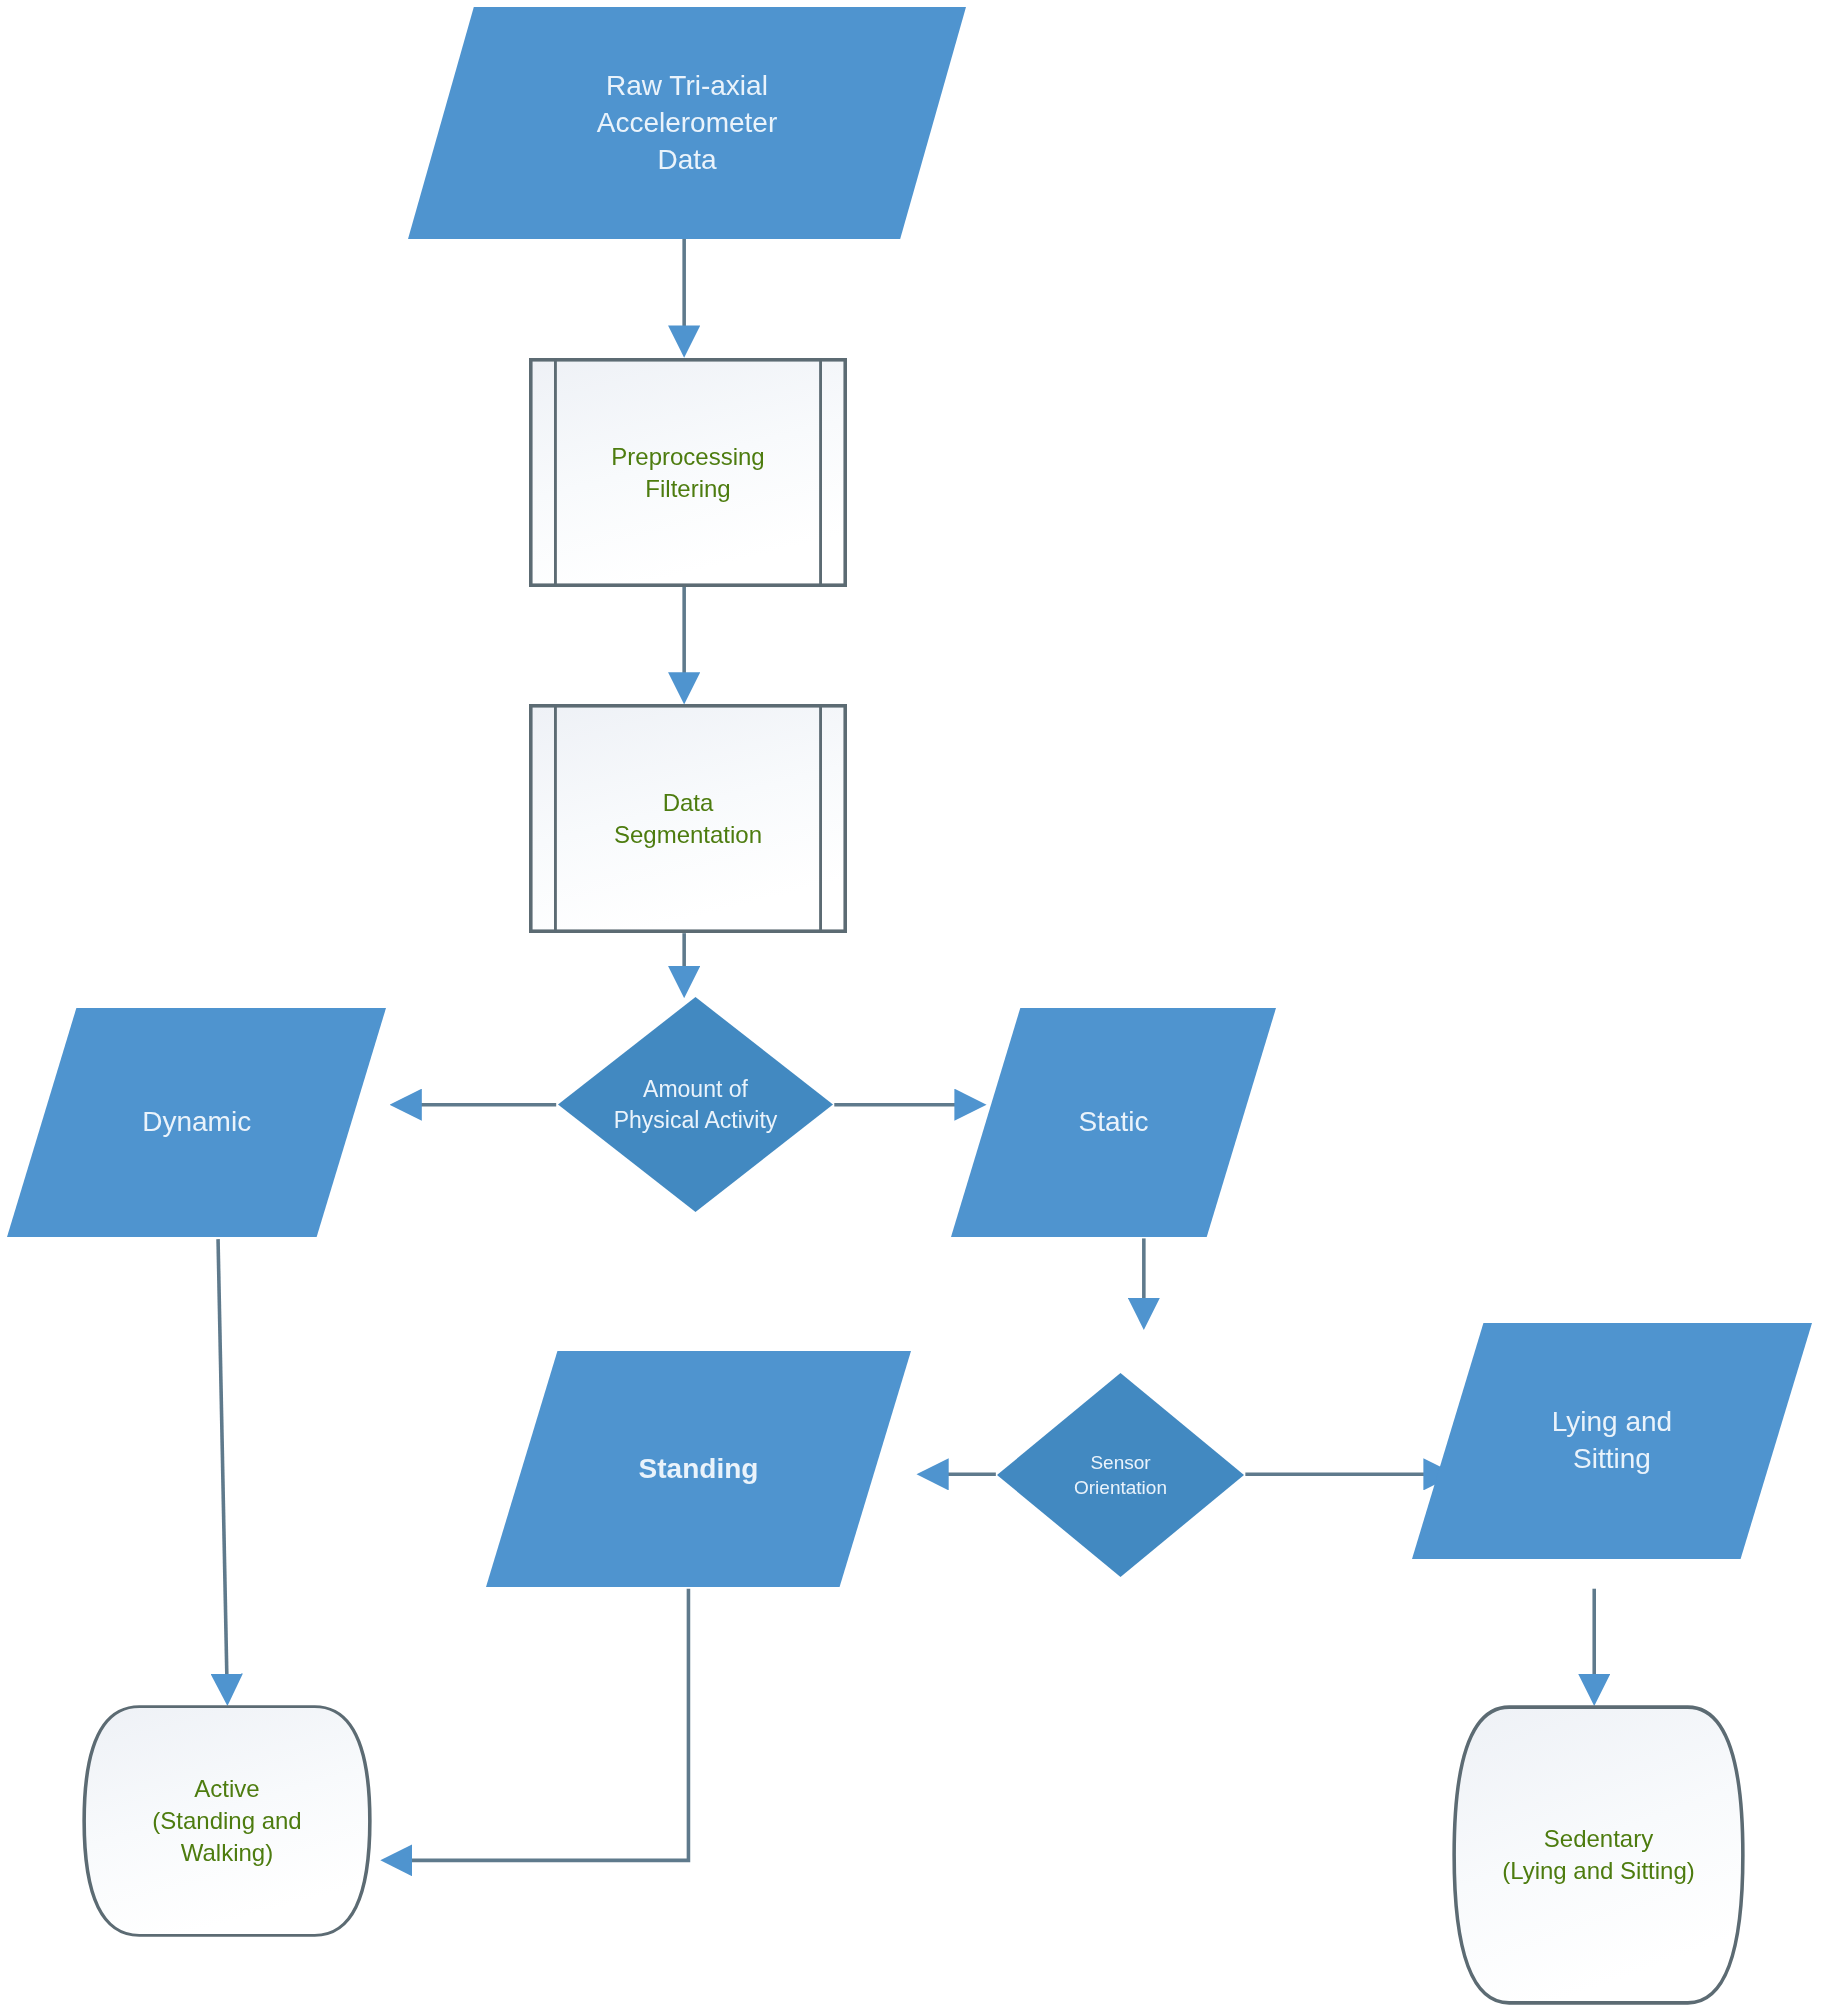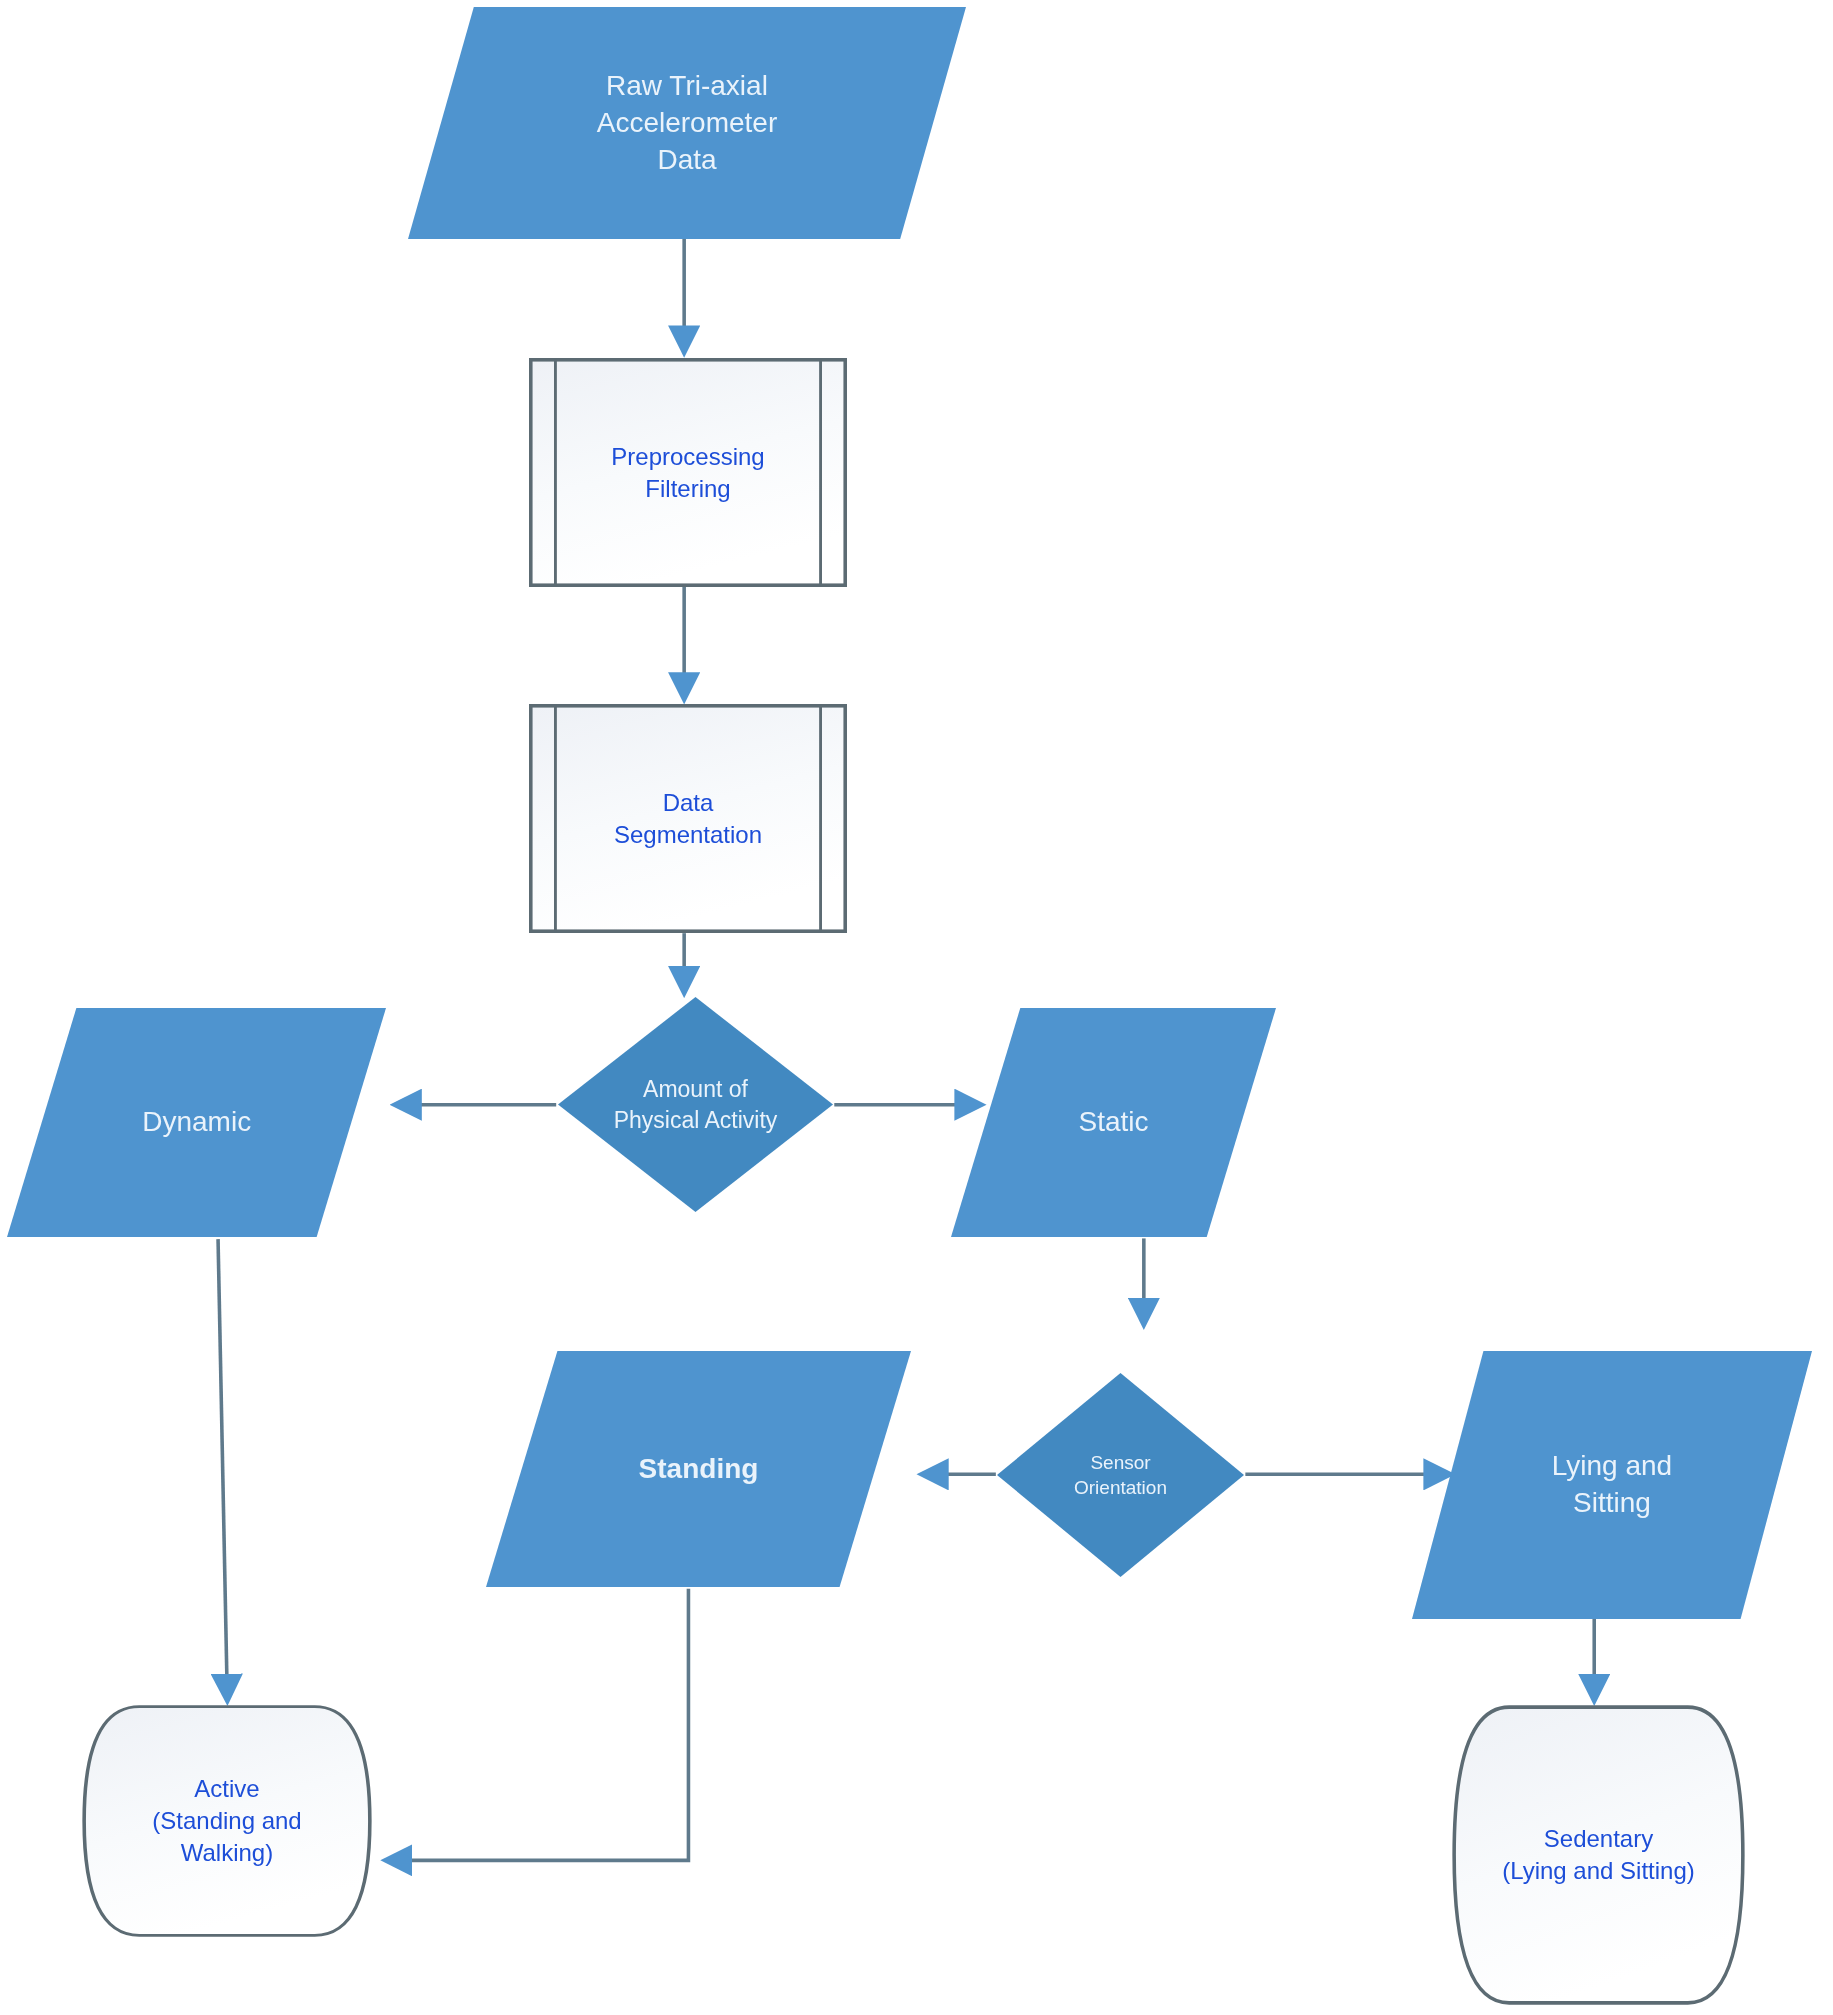--- a/index.html
+++ b/index.html
@@ -44,21 +44,21 @@
     line-height: 1.32;
     pointer-events: none;
   }
   
   .label-light {
     color: #eaf3fb;
     font-size: 28px;
   }
   
   .label-dark {
-    color: #1d4ed8;
+    color: #4d7c0f;
     font-size: 24px;
   }
   .shape-svg {
     position: absolute;
     left: 0;
     top: 0;
     width: 100%;
     height: 100%;
     overflow: visible;
   }
@@ -165,21 +165,21 @@
 Orientation</div>
   </div>
 
   <div class="node" style="left:486px; top:1351px; width:425px; height:236px;font-weight:bold;">
     <svg class="shape-svg" viewBox="0 0 595 330" preserveAspectRatio="none">
       <polygon points="100,0 595,0 495,330 0,330" fill="#4f94cf"></polygon>
     </svg>
     <div class="node-label label-light">Standing</div>
   </div>
 
-  <div class="node" style="left:1412px; top:1351px; width:400px; height:268px;">
+  <div class="node" style="left:1412px; top:1323px; width:400px; height:236px;">
     <svg class="shape-svg" viewBox="0 0 560 330" preserveAspectRatio="none">
       <polygon points="100,0 560,0 460,330 0,330" fill="#4f94cf"></polygon>
     </svg>
     <div class="node-label label-light">Lying and
 Sitting</div>
   </div>
 
   <div class="node" style="left:82px; top:1705px; width:290px; height:232px;">
     <svg class="shape-svg" viewBox="0 0 405 420" preserveAspectRatio="none">
       <path d="M 80,3 L 325,3 Q 402,3 402,210 Q 402,417 325,417 L 80,417

